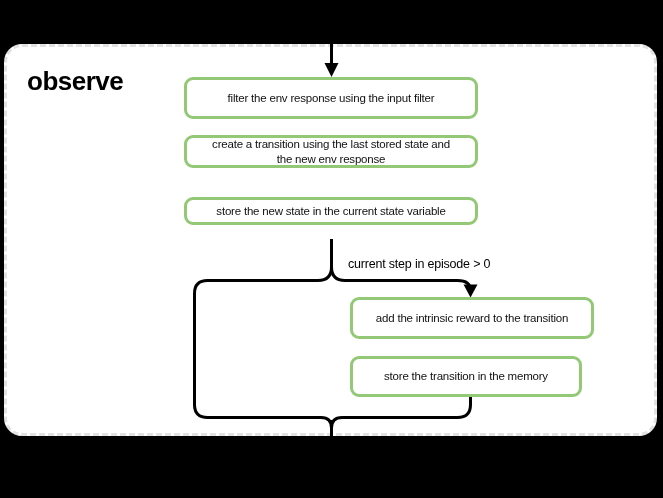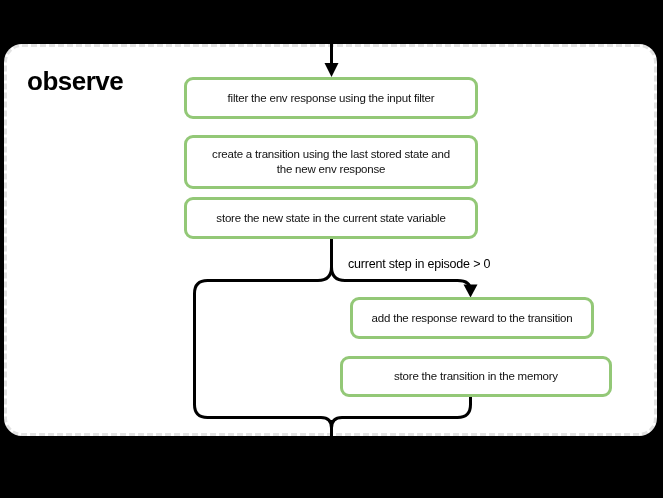--- a/index.html
+++ b/index.html
@@ -58,24 +58,24 @@
     align-items:center;
     justify-content:center;
     text-align:center;
     font-size:11.5px;
     letter-spacing:-0.2px;
     line-height:1.3;
     color:var(--text);
     padding:0 18px;
   }
   .node-1{left:184px; top:77px;  width:294px; height:42px;}
-  .node-2{left:184px; top:135px; width:294px; height:54px;}
-  .node-3{left:184px; top:197px; width:294px; height:42px;}
+  .node-2{left:184px; top:135px; width:294px; height:33px;}
+  .node-3{left:184px; top:197px; width:294px; height:28px;}
   .node-4{left:350px; top:297px; width:244px; height:42px;}
-  .node-5{left:340px; top:356px; width:272px; height:41px;text-align:center;}
+  .node-5{left:350px; top:356px; width:232px; height:41px;text-align:center;}
   .condition{
     position:absolute;
     left:348px; top:257px;
     font-size:12.5px;
     font-weight:normal;
     letter-spacing:-0.2px;
     color:var(--line);
     white-space:nowrap;
   }
 </style>
@@ -109,17 +109,17 @@
 <div class="node node-2">
   <span>create a transition using the last stored state and the new env response</span>
 </div>
 <div class="node node-3">
   <span>store the new state in the current state variable</span>
 </div>
 
 <div class="condition">current step in episode &gt; 0</div>
 
 <div class="node node-4">
-  <span>add the response reward to the transition</span>
+  <span>add the intrinsic reward to the transition</span>
 </div>
 <div class="node node-5">
   <span>store the transition in the memory</span>
 </div>
 
 </body></html>

